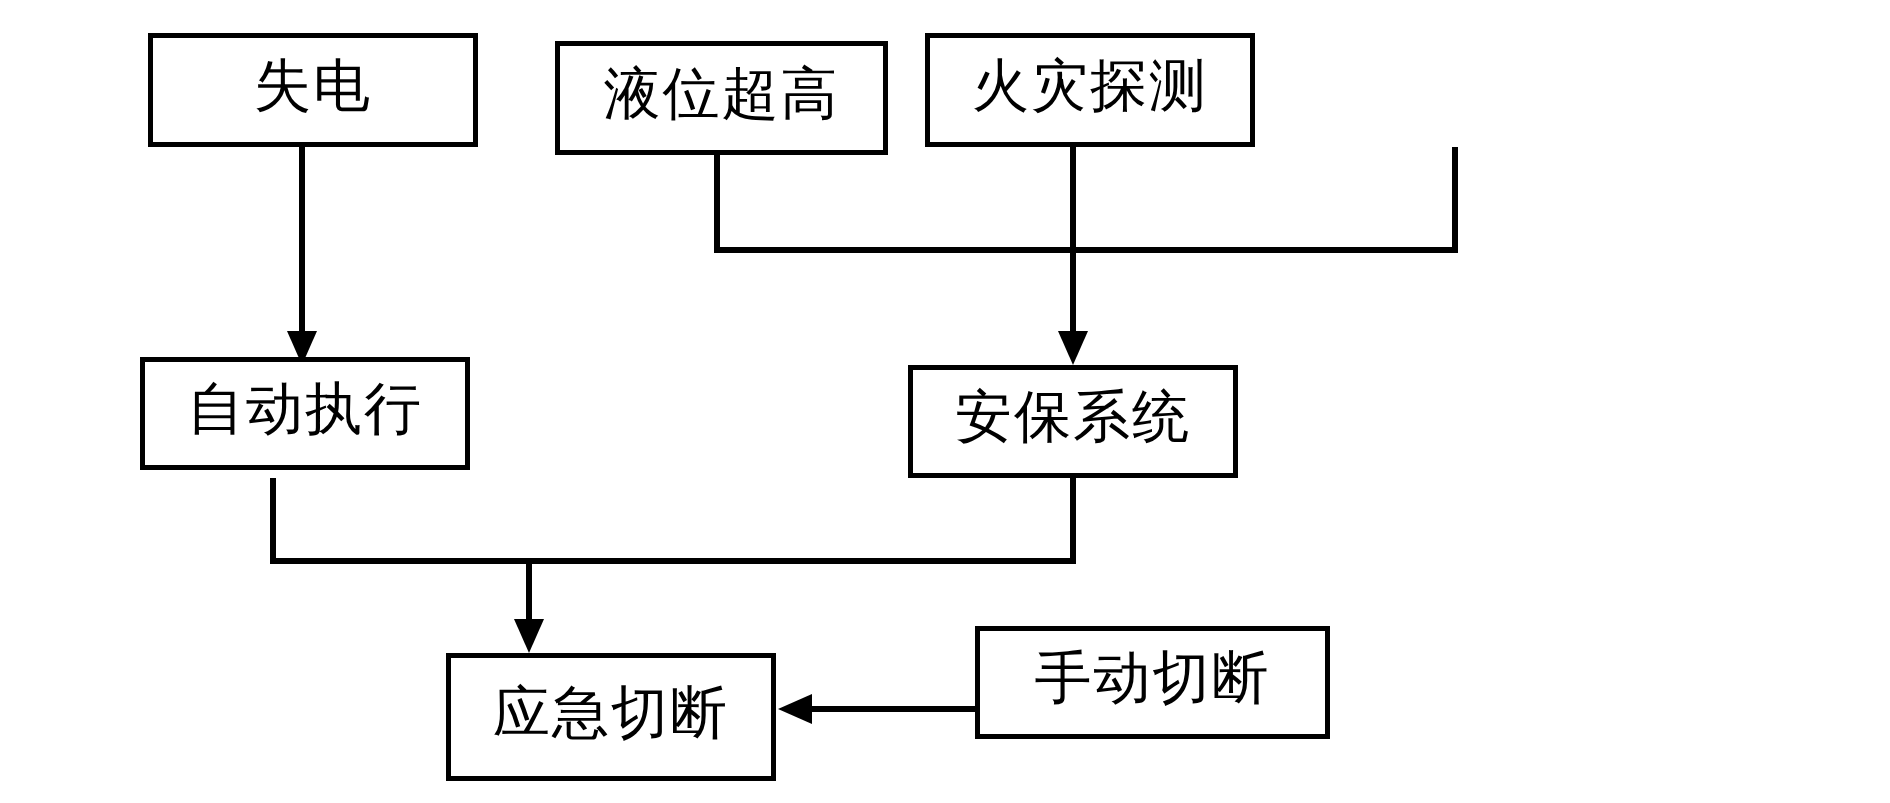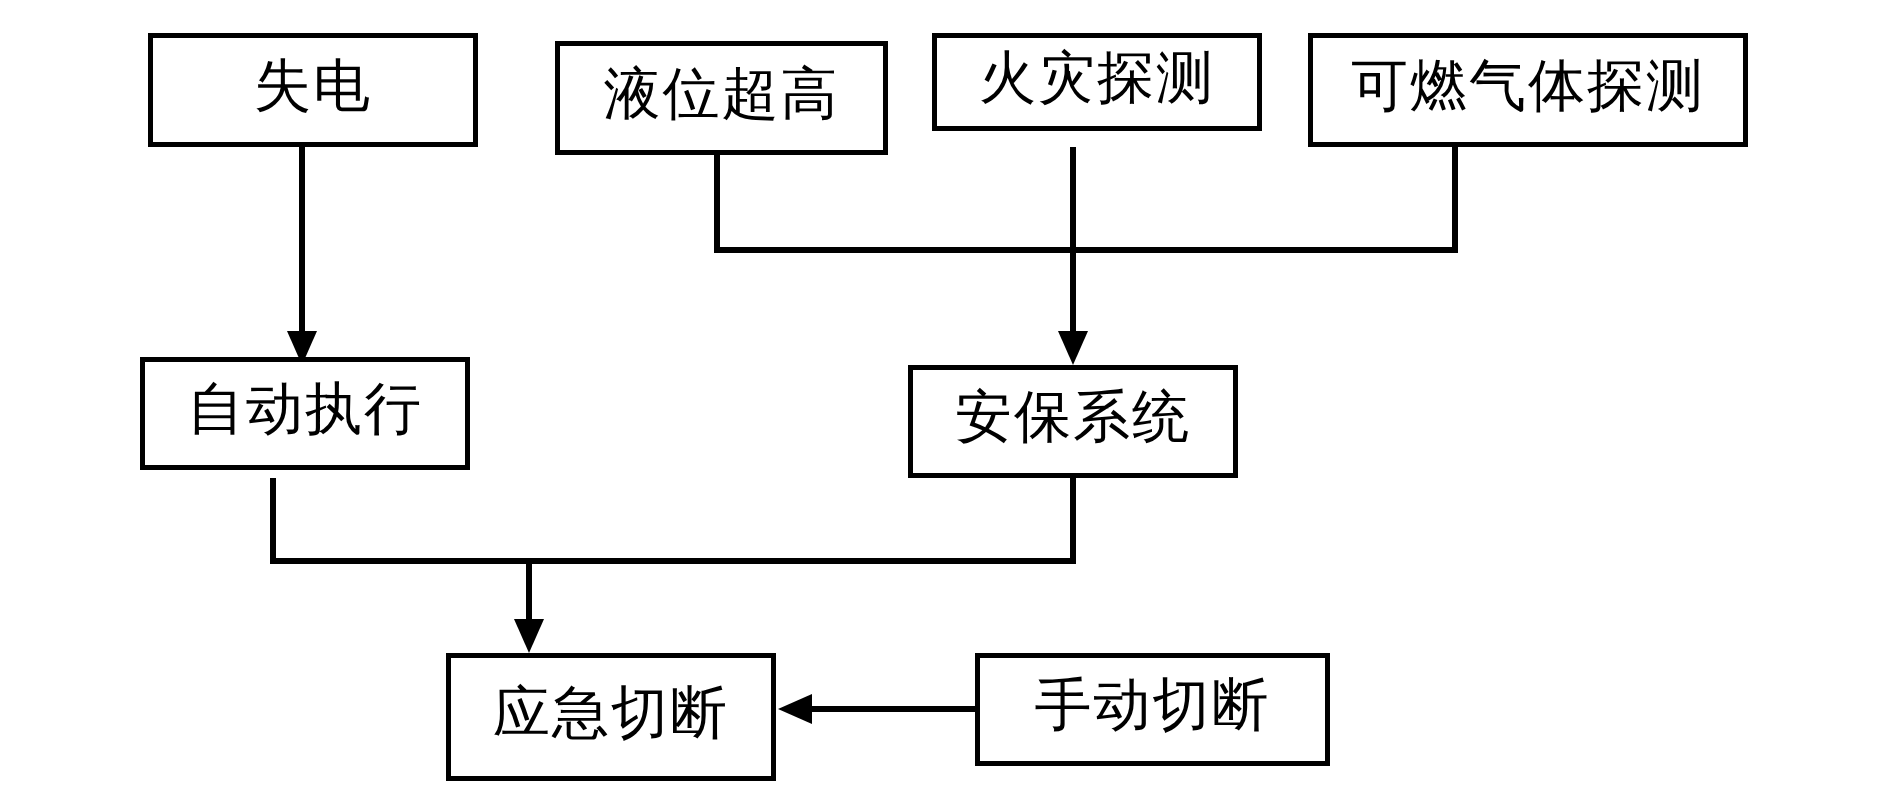--- a/index.html
+++ b/index.html
@@ -65,41 +65,38 @@
 <div id="canvas">
 
   <div class="node" style="left:148px; top:33px; width:330px; height:114px;">
     <span>失电</span>
   </div>
 
   <div class="node" style="left:555px; top:33px; width:333px; height:114px;margin-top:8px;">
     <span>液位超高</span>
   </div>
 
-  <div class="node" style="left:925px; top:33px; width:330px; height:98px;margin-left:7px;">
+  <div class="node" style="left:925px; top:33px; width:330px; height:114px;">
     <span>火灾探测</span>
   </div>
 
-  <div class="node" style="left:1308px; top:33px; width:440px; height:114px;">
-    <span>可燃气体探测</span>
-  </div>
 
   <div class="node" style="left:140px; top:357px; width:330px; height:113px;text-align:center;">
     <span>自动执行</span>
   </div>
 
   <div class="node" style="left:908px; top:365px; width:330px; height:113px;align-items:center;">
     <span>安保系统</span>
   </div>
 
   <div class="node" style="left:446px; top:653px; width:330px; height:128px;">
     <span>应急切断</span>
   </div>
 
-  <div class="node" style="left:975px; top:653px; width:355px; height:113px;">
+  <div class="node" style="left:975px; top:626px; width:355px; height:113px;">
     <span>手动切断</span>
   </div>
 
   <div class="edge v" style="left:299px; top:147px; height:190px;"></div>
   <div class="arrow-down" style="left:287px; top:331px;"></div>
 
   <div class="edge v" style="left:714px; top:147px; height:106px;"></div>
 
   <div class="edge v" style="left:1452px; top:147px; height:106px;"></div>
 

